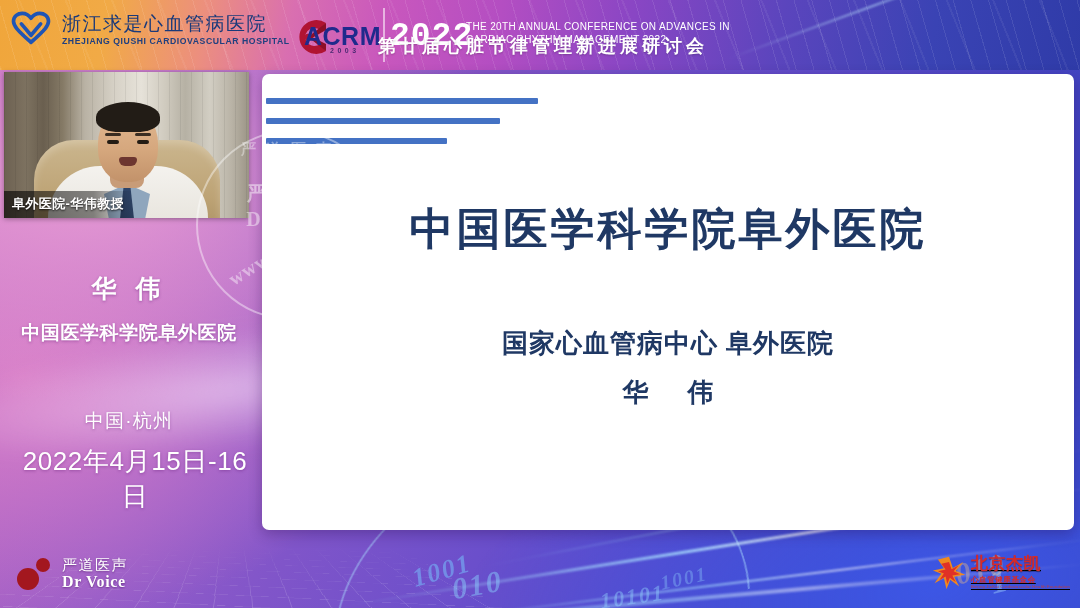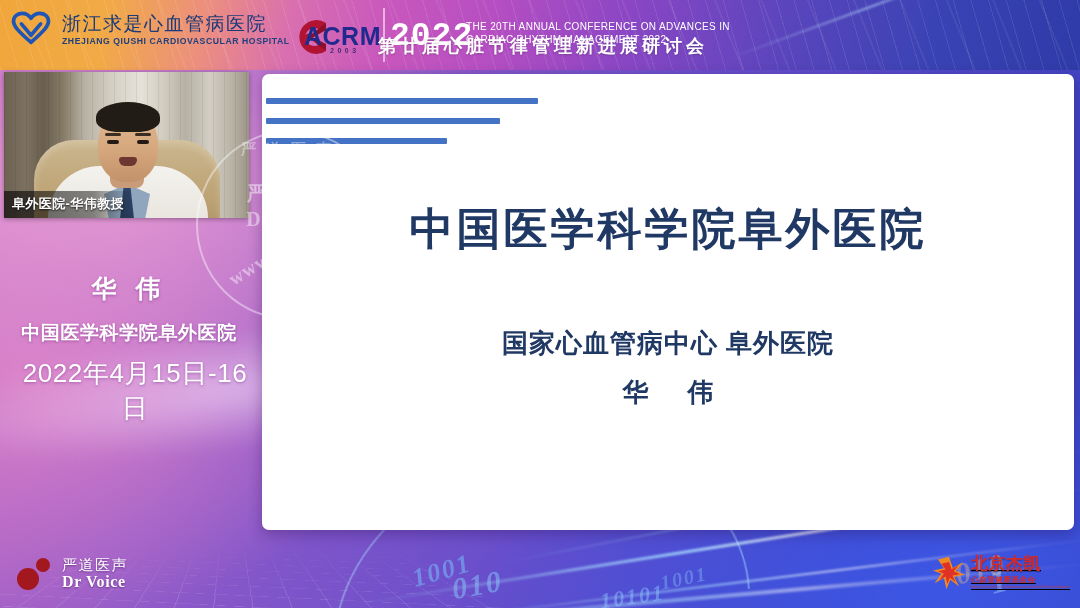--- a/index.html
+++ b/index.html
@@ -621,20 +621,21 @@
     <div class="v-brow-r"></div>
     <div class="v-eye-l"></div>
     <div class="v-eye-r"></div>
     <div class="v-mouth"></div>
     <div class="video-label">阜外医院-华伟教授</div>
   </div>
 
   <div class="side-info">
     <div class="side-name">华 伟</div>
     <div class="side-affil">中国医学科学院阜外医院</div>
+    <div class="side-city">中国·杭州</div>
     <div class="side-date">2022年4月15日-16日</div>
   </div>
 
   <div class="watermark">
     <div class="wm-ring-text">严道医声</div>
     <div class="wm-cn">严道医声</div>
     <div class="wm-en">Dr Voice</div>
     <div class="wm-url">www.drvoice.cn</div>
   </div>
 

